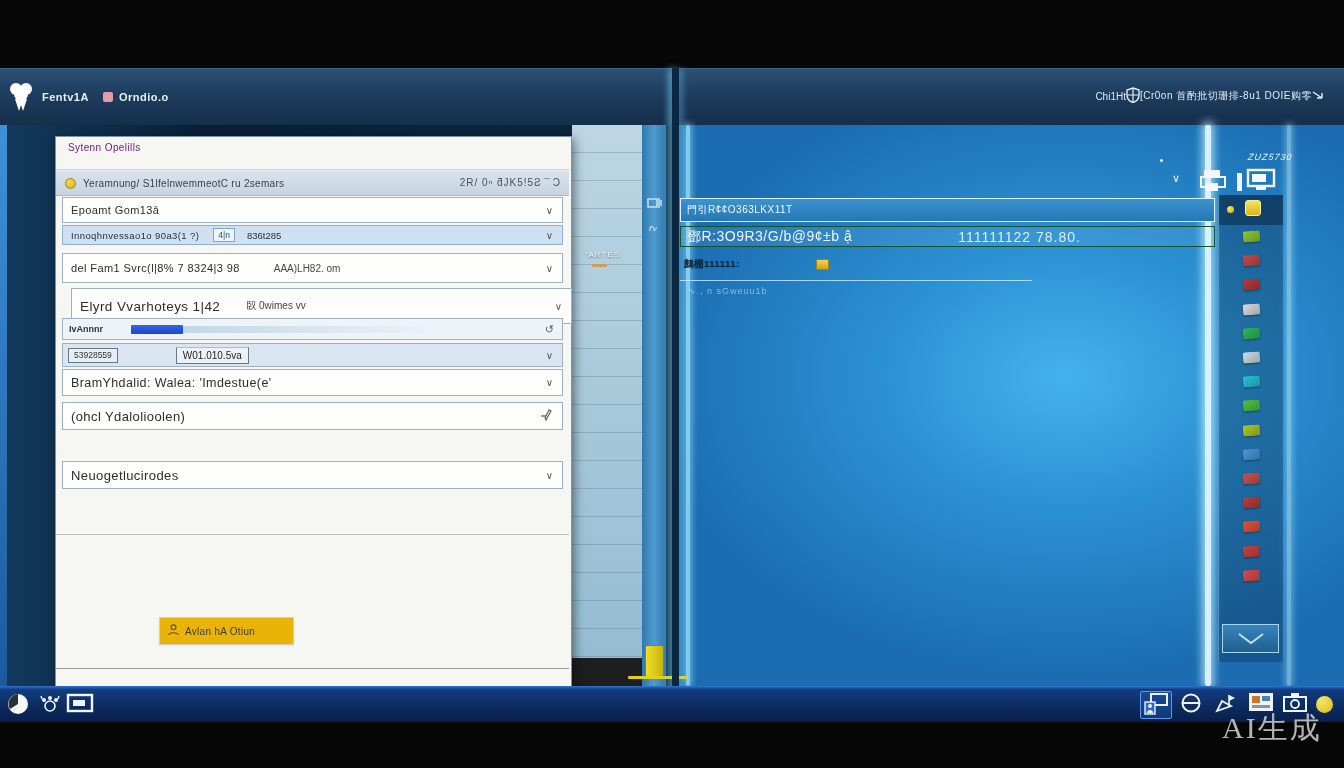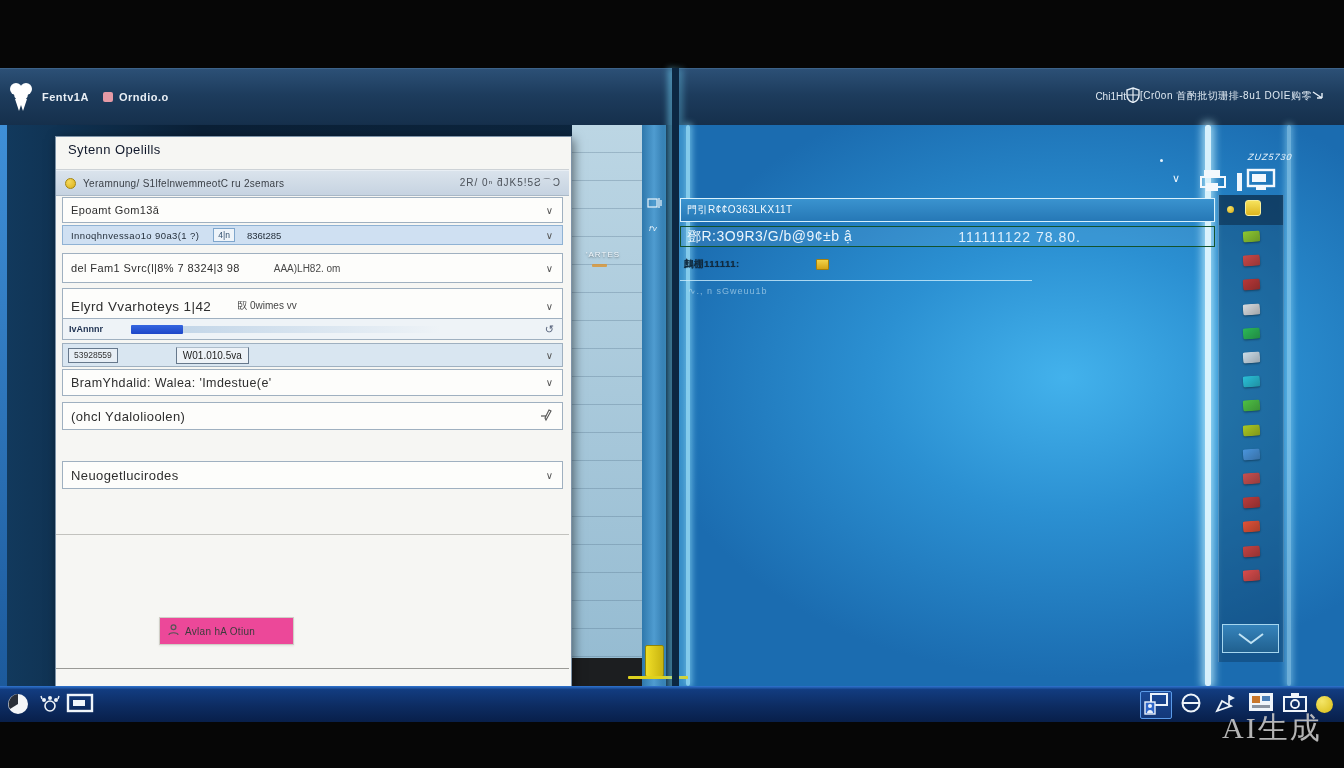--- a/index.html
+++ b/index.html
@@ -40,60 +40,60 @@
   #strip-label{left:586px;top:250px;color:#f2f8fd;font-size:8px;letter-spacing:1px;text-shadow:0 1px 2px rgba(0,0,0,.5);}
   #strip-tick{left:592px;top:264px;width:15px;height:3px;background:#d8973a;opacity:.85;border-radius:1px;}
   #strip-sub{left:649px;top:224px;color:#eaf4fb;font-size:8px;font-style:italic;}
   #pencil-yellow{left:645px;top:645px;width:17px;height:30px;background:linear-gradient(90deg,#f0de28,#c8b410);
     border:1px solid #8f8408;border-radius:2px;}
   #pencil-underline{left:628px;top:676px;width:60px;height:3px;background:#ded21e;border-radius:1px;}
 
   
   #dialog{left:55px;top:136px;width:515px;height:550px;background:#f6f6f3;
     border:1px solid #7d93a8;box-shadow:2px 3px 10px rgba(0,0,0,.5);}
-  #dlg-title{left:12px;top:5px;font-size:13px;color:#0f172a;letter-spacing:.4px;}
+  #dlg-title{left:12px;top:5px;font-size:10px;color:#701a75;letter-spacing:.4px;}
   #dlg-title-rule{left:0;top:32px;width:513px;height:1px;background:#cdd2d6;}
   #dlg-header{left:0;top:33px;width:513px;height:24px;
     background:linear-gradient(#dae3ec,#c6d3e1);border-top:1px solid #e8eef4;border-bottom:1px solid #a9b8c7;
     display:flex;align-items:center;}
   #dlg-header .dot{width:9px;height:9px;border-radius:50%;margin:0 7px 0 9px;
     background:radial-gradient(circle at 35% 30%,#f4d85a,#dcb11a);border:1px solid #a5850f;}
   #dlg-header .h-left{font-size:10px;color:#3a3f46;letter-spacing:.3px;flex:1;}
   #dlg-header .h-right{font-size:10px;color:#4a5058;margin-right:8px;letter-spacing:1px;}
 
   .drow{left:6px;width:501px;background:#fdfdfb;border:1px solid #9fb0c0;
     display:flex;align-items:center;box-sizing:border-box;color:#2e2e2e;}
   .drow .lbl{margin-left:8px;letter-spacing:.4px;}
   .drow .chev{margin-left:auto;margin-right:9px;color:#555;font-size:10px;}
   #row1{top:60px;height:26px;font-size:11px;}
   #row2{top:88px;height:20px;font-size:9.5px;background:#cfe0f2;border-color:#8fb2d4;color:#25303c;}
   #row2 .minibox{margin-left:14px;background:#eef4fa;border:1px solid #7fa6cc;font-size:8.5px;
     padding:0 4px;line-height:12px;color:#33506e;}
   #row2 .lbl2{margin-left:12px;font-size:9.5px;}
   #row3{top:116px;height:30px;font-size:11px;}
   #row3 .sub{margin-left:34px;font-size:10px;color:#4a4a4a;}
-  #row4{top:151px;height:36px;font-size:13.5px;}
+  #row4{top:151px;height:36px;font-size:13.5px;margin-left:9px;}
   #row4 .sub{margin-left:26px;font-size:10px;color:#454545;}
   #row5{top:181px;height:22px;background:#eef3f7;font-size:9px;}
   #row5 .plabel{margin-left:6px;font-weight:bold;color:#1d3050;z-index:2;}
   #pbar{position:absolute;left:38px;top:6px;height:9px;width:430px;background:transparent;}
   #pbar .fill{position:absolute;top:0;height:9px;background:linear-gradient(#3466e0,#1d46c8);border-radius:1px;}
   #pbar .tail{position:absolute;top:1px;height:7px;background:linear-gradient(90deg,#c3d6e8,rgba(220,232,242,0));}
   #row5 .ricon{margin-left:auto;margin-right:8px;color:#55617a;font-size:11px;}
   #row6{top:206px;height:24px;background:#d9e6f1;font-size:8.5px;}
   #row6 .code{margin-left:5px;border:1px solid #66788c;background:#e7eef5;padding:0 5px;line-height:13px;color:#333;}
   #row6 .ver{margin-left:58px;border:1px solid #66788c;border-top-color:#aebdcb;background:#edf2f7;
     padding:0 6px;line-height:15px;font-size:10px;color:#222;}
   #row7{top:232px;height:27px;font-size:12.5px;}
   #row8{top:265px;height:28px;font-size:13px;}
   #row9{top:295px;height:25px;font-size:10.5px;color:#4b4b4b;}
   #row9 .five{margin-left:auto;margin-right:10px;font-size:13px;font-style:italic;color:#444;}
   #row10{top:324px;height:28px;font-size:13px;font-weight:500;}
   #dlg-div1{left:0;top:397px;width:513px;height:1px;background:#c2c2be;}
-  #action-btn{left:103px;top:480px;width:133px;height:26px;background:#ec4899;border:1px solid #cfcfc6;
+  #action-btn{left:103px;top:480px;width:133px;height:26px;background:#eab308;border:1px solid #cfcfc6;
     display:flex;align-items:center;box-shadow:0 1px 2px rgba(0,0,0,.08);cursor:pointer;}
   #action-btn .txt{font-size:10px;color:#3c3c3c;margin-left:6px;letter-spacing:.3px;}
   #dlg-div2{left:0;top:531px;width:513px;height:1px;background:#9a9a96;}
 
   
   .prow{left:680px;width:535px;box-sizing:border-box;display:flex;align-items:center;}
   #prow-a{top:198px;height:24px;background:linear-gradient(#3a93cf,#2678b6);
     border:1px solid #d9f1fc;color:#f2f9fe;font-size:10px;letter-spacing:.5px;}
   #prow-a span{margin-left:6px;}
   #prow-b{top:226px;height:21px;background:rgba(255,255,255,.07);border:1px solid #14532d;

